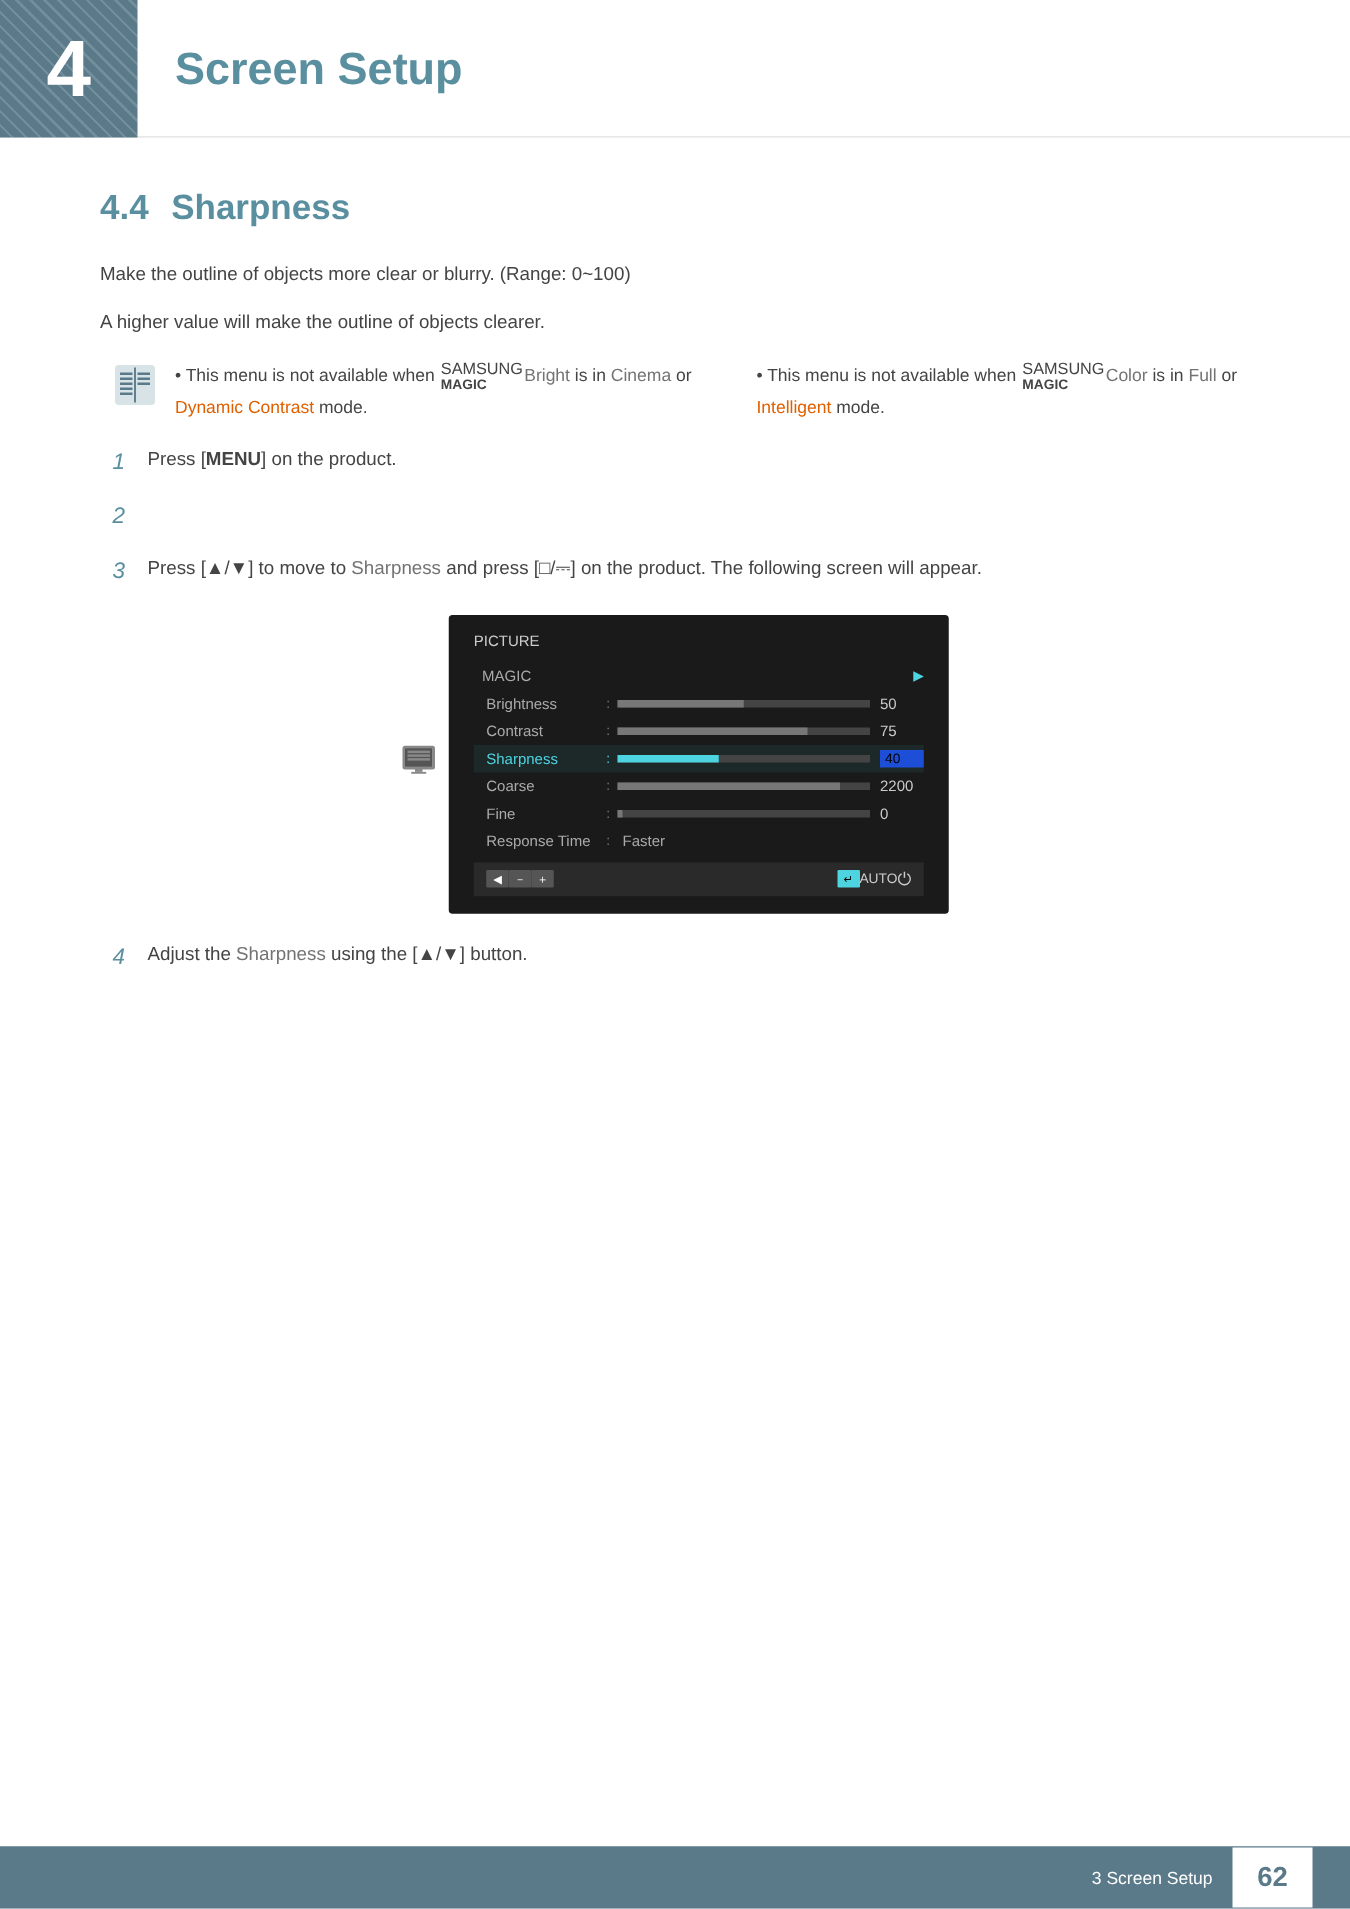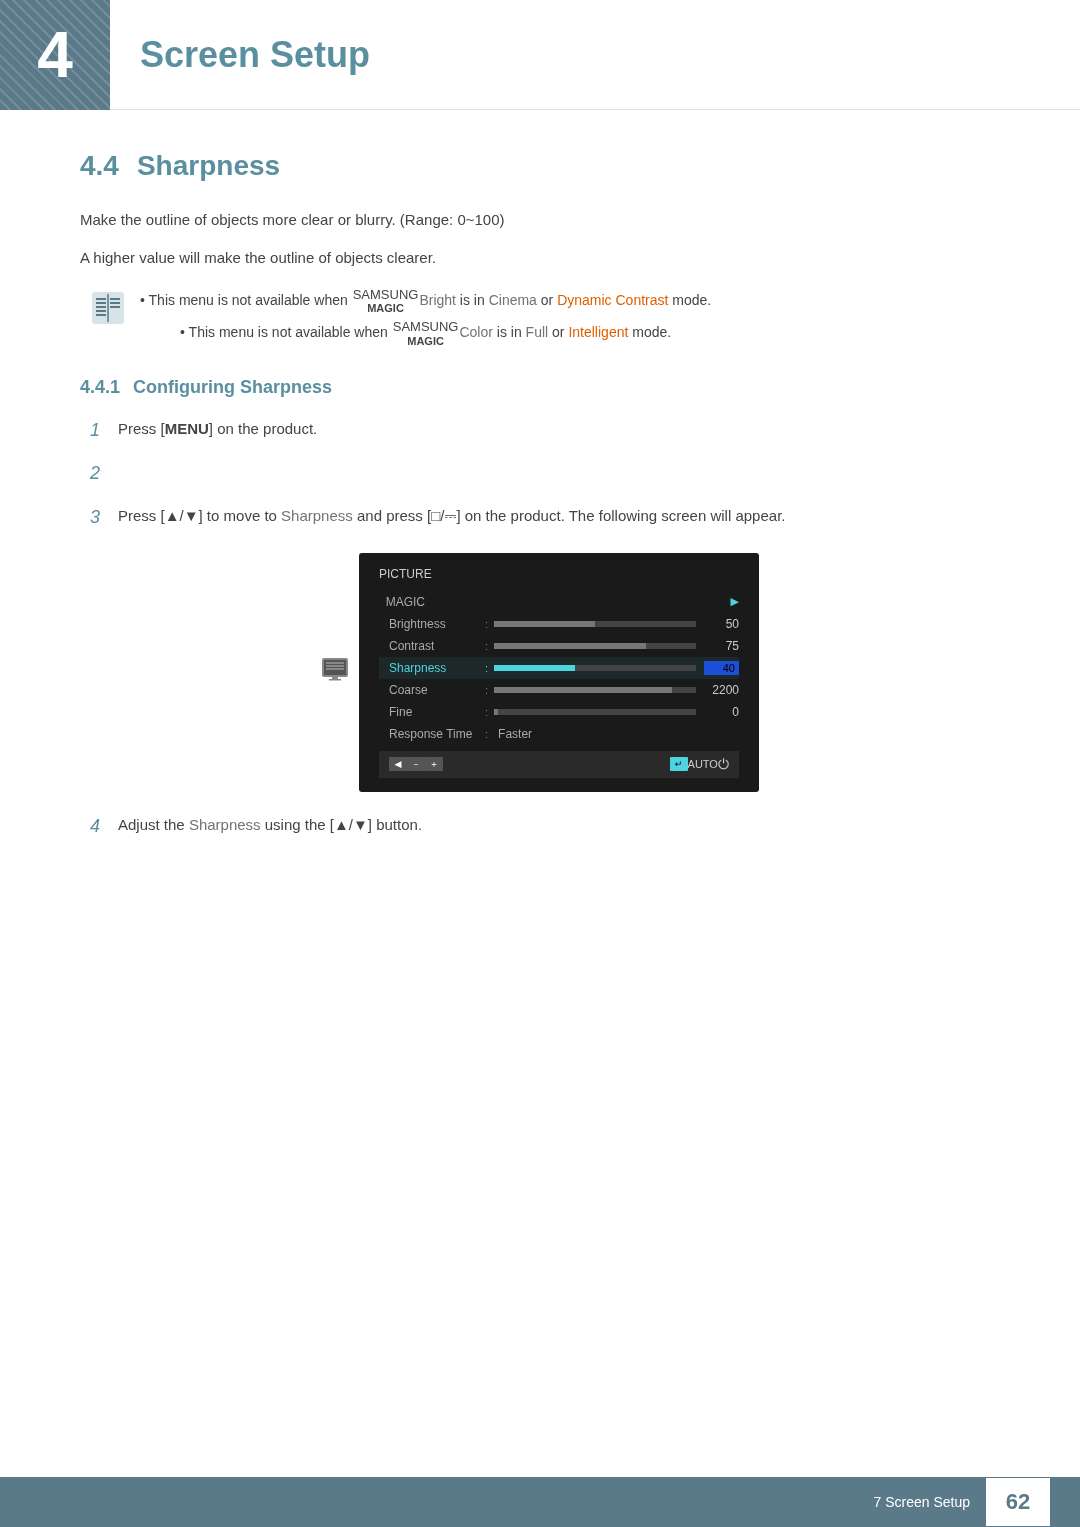--- a/index.html
+++ b/index.html
@@ -107,23 +107,22 @@
 
     .note-icon {
       width: 36px;
       height: 36px;
       flex-shrink: 0;
       margin-top: 2px;
     }
 
     .note-lines {
       display: flex;
-      flex-direction: column;
+      flex-direction: row;
       gap: 6px;
-      text-align: center;
     }
 
     .note-line {
       font-size: 14px;
       color: #444;
       line-height: 1.6;
     }
 
     .highlight-cyan { color: #737373; }
     .highlight-orange { color: #e06000; }
@@ -249,21 +248,20 @@
 
     .menu-bar-fill.active {
       background: #4dd4e0;
     }
 
     .menu-bar-value {
       color: #ccc;
       font-size: 12px;
       margin-left: 8px;
       min-width: 35px;
-      text-align: right;
     }
 
     .menu-bar-value.active-val {
       background: #1d4ed8;
       color: #000;
       padding: 1px 4px;
       font-size: 11px;
     }
 
     .magic-arrow {
@@ -386,24 +384,20 @@
       </div>
       <div class="note-line">
         • This menu is not available when <span class="magic-brand">
             <span>SAMSUNG</span>
             <span>MAGIC</span>
           </span><span class="highlight-cyan">Color</span> is in <span class="highlight-cyan">Full</span> or <span class="highlight-orange">Intelligent</span> mode.
       </div>
     </div>
   </div>
 
-  <div class="subsection-heading">
-    <span class="subsection-number">4.4.1</span>
-    <span>Configuring Sharpness</span>
-  </div>
 
   <div class="steps">
 
     <div class="step">
       <span class="step-number">1</span>
       <span class="step-text">
         Press [<span class="kbd">MENU</span>] on the product.
       </span>
     </div>
 
@@ -524,15 +518,15 @@
       <span class="step-text">
         Adjust the <span class="highlight-cyan">Sharpness</span> using the [▲/▼] button.
       </span>
     </div>
 
   </div>
 
 </div>
 
 <div class="footer">
-  <span class="footer-text">7 Screen Setup</span>
+  <span class="footer-text">3 Screen Setup</span>
   <div class="footer-number">62</div>
 </div>
 
 </body></html>

